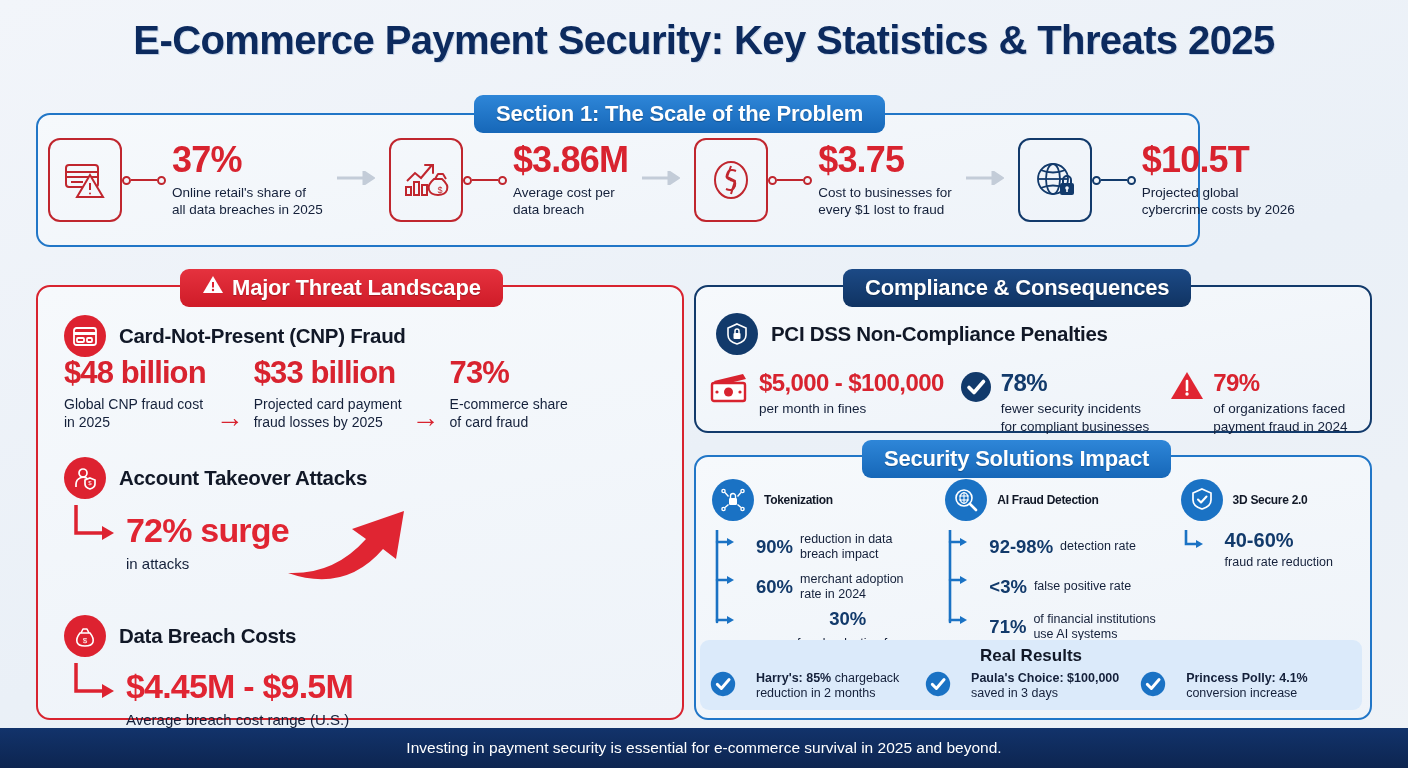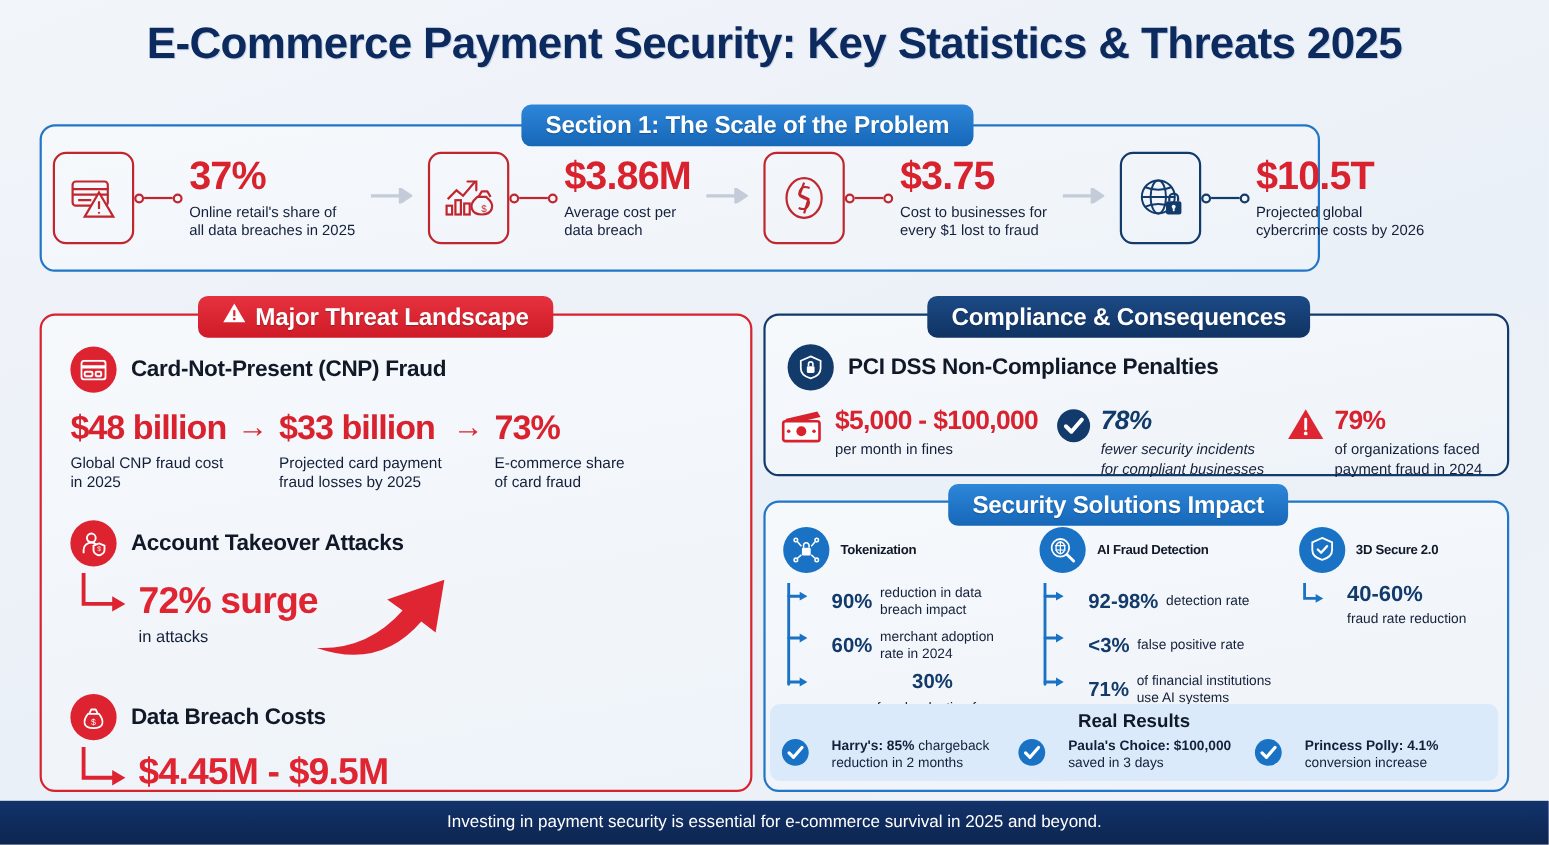--- a/index.html
+++ b/index.html
@@ -93,21 +93,21 @@
     background: #dd2230;
     display: flex; align-items: center; justify-content: center;
     flex: none;
   }
   .circ.blue { background: #1a72c4; }
   .circ.navy { background: #123a6b; }
   .thead-label {
     font-size: 20.5px; font-weight: 800; color: #111827; letter-spacing: -0.3px;
   }
 
-  .cnp-row { display: flex; align-items: flex-start; margin-top: 16px; }
+  .cnp-row { display: flex; align-items: flex-end; }
   .cnp-col { }
   .cnp-val {
     font-size: 31px; font-weight: 800; color: #d8232f; line-height: 1;
     letter-spacing: -0.9px; white-space: nowrap;
   }
   .cnp-sub { font-size: 14px; color: #14203a; line-height: 1.3; margin-top: 7px; }
   .cnp-arrow {
     font-size: 28px; color: #d8232f; font-weight: 700;
     margin: 0 10px; line-height: 1; position: relative; top: 1px;
   }
@@ -432,21 +432,21 @@
               <circle cx="7" cy="21" r="1.6" fill="#d8232f"></circle>
                 <circle cx="30" cy="21" r="1.6" fill="#d8232f"></circle>
             </svg>
           </span>
           <div>
             <div class="comp-val red">$5,000 - $100,000</div>
             <div class="comp-sub">per month in fines</div>
           </div>
         </div>
 
-        <div class="comp-cell" style="width:225px;font-style:italic;">
+        <div class="comp-cell" style="width:225px;">
           <span>
             <svg width="32" height="32" viewBox="0 0 32 32">
                 <circle cx="16" cy="16" r="15" fill="#123a6b"></circle>
                 <path d="M9 16.5 L14 21.5 L23.5 10.5" stroke="#ffffff" stroke-width="3.6" fill="none" stroke-linecap="round" stroke-linejoin="round"></path>
               </svg>
           </span>
           <div>
             <div class="comp-val navy">78%</div>
             <div class="comp-sub">
               <span>fewer security incidents</span><br>

